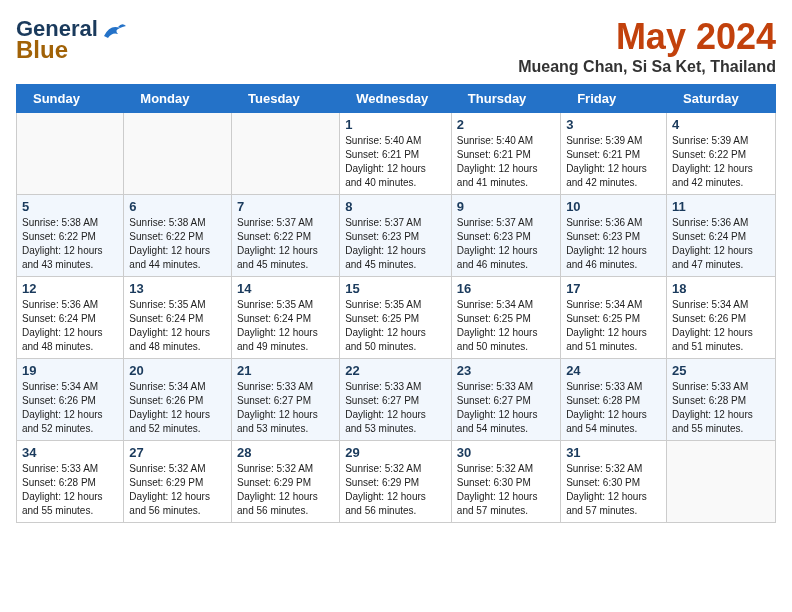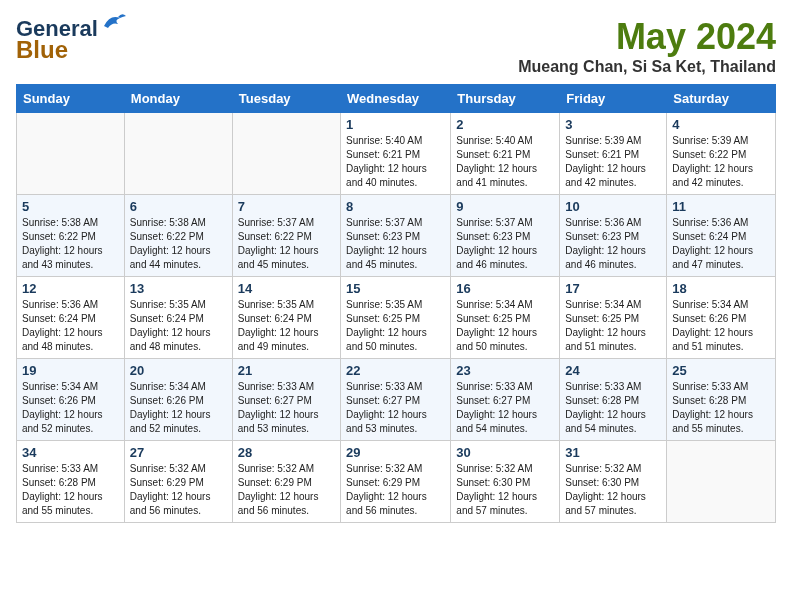--- a/index.html
+++ b/index.html
@@ -16,45 +16,45 @@
       align-items: flex-start;
       margin-bottom: 8px;
     }
     .logo {
       display: flex;
       flex-direction: column;
       align-items: flex-start;
     }
     .logo-line {
       display: flex;
-      align-items: flex-start;
+      align-items: flex-end;
     }
     .title-block {
       text-align: right;
     }
     .main-title {
       font-size: 36px;
       font-weight: bold;
-      color: #4d7c0f;
+      color: #c2410c;
     }
     .subtitle {
       font-size: 16px;
       color: #333;
       font-weight: bold;
     }
     table {
       width: 100%;
       border-collapse: collapse;
       font-size: 11px;
     }
     thead tr th {
       background-color: #2472c8;
       color: #fff;
       text-align: left;
-      padding: 6px 6px;
+      padding: 6px 16px;
       font-size: 13px;
       font-weight: bold;
       border: 1px solid #2472c8;
     }
     tbody tr td {
       border: 1px solid #ccc;
       vertical-align: top;
       padding: 4px 5px;
       height: 80px;
       width: 113px;

